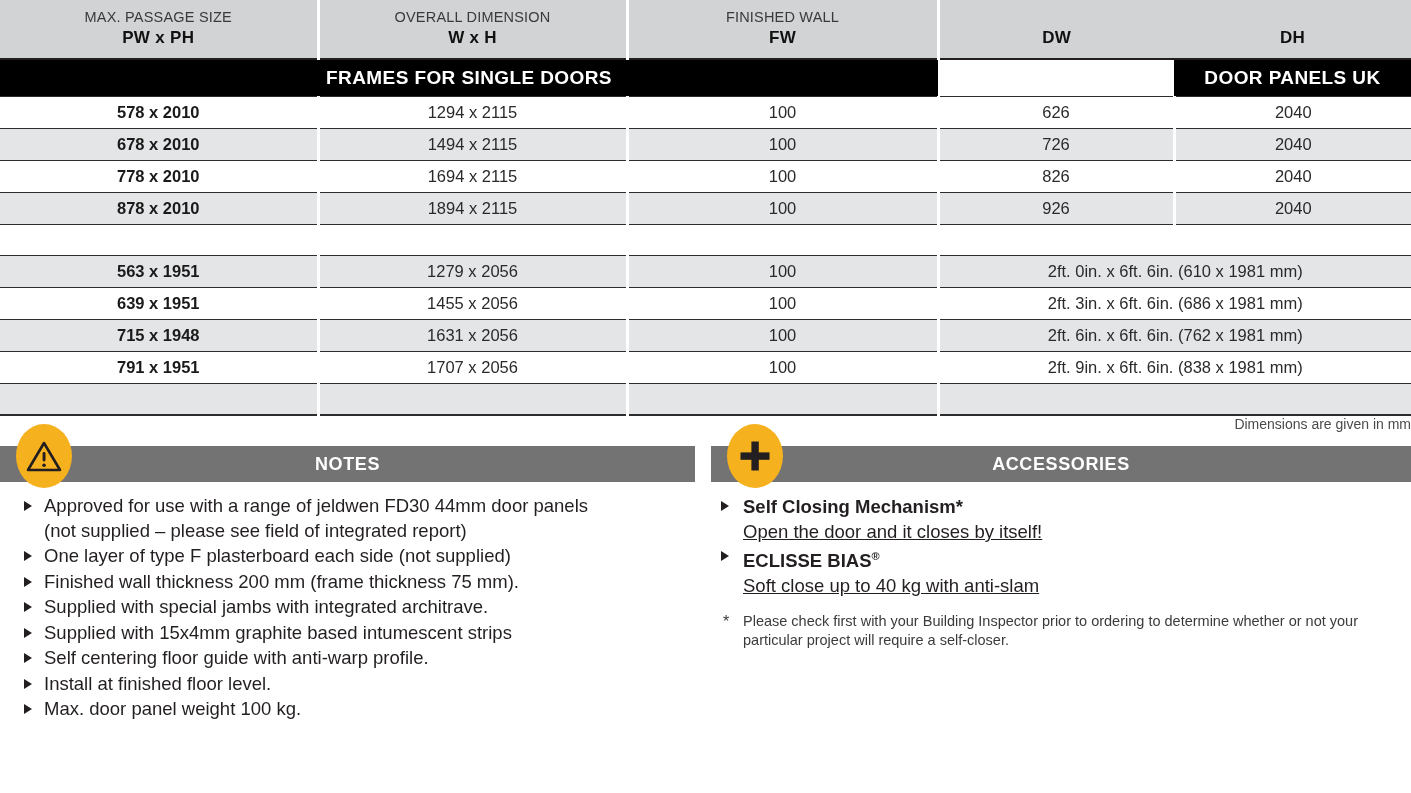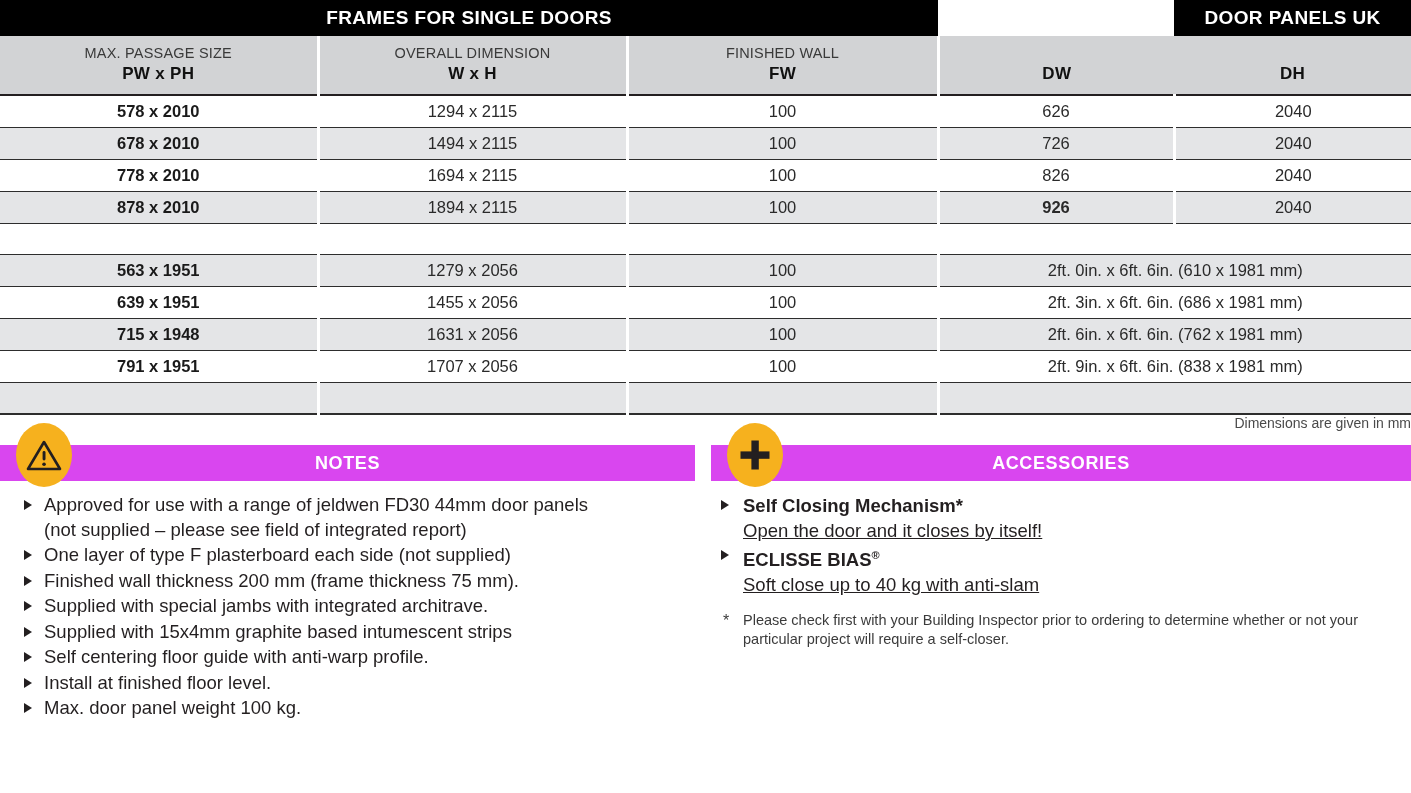--- a/index.html
+++ b/index.html
@@ -134,21 +134,21 @@
   .panel {
     position: relative;
   }
   .panel-notes { width: 695px; }
   .panel-spacer { width: 16px; }
   .panel-acc { width: 700px; }
 
   .panel-bar {
     position: relative;
     height: 36px;
-    background: #d946ef;
+    background: #737373;
     color: #ffffff;
     display: flex;
     align-items: center;
     justify-content: center;
     font-size: 18px;
     font-weight: bold;
     letter-spacing: 0.6px;
   }
 
   .badge {
@@ -227,26 +227,20 @@
 
   <table class="spec-table">
     <colgroup>
       <col class="col-pw">
         <col class="col-wh">
         <col class="col-fw">
         <col class="col-dw">
         <col class="col-dh">
     </colgroup>
     <tbody>
-
-      <tr>
-        <td class="banner" colspan="3">FRAMES FOR SINGLE DOORS</td>
-        <td class="banner-gap"></td>
-        <td class="banner" colspan="1">DOOR PANELS UK</td>
-      </tr>
 
       <tr>
         <td class="chead">
           <span class="chead-sub">MAX. PASSAGE SIZE</span>
           <span class="chead-main">PW x PH</span>
         </td>
         <td class="chead">
           <span class="chead-sub">OVERALL DIMENSION</span>
           <span class="chead-main">W x H</span>
         </td>
@@ -255,20 +249,26 @@
           <span class="chead-main">FW</span>
         </td>
         <td class="chead nosplit" style="border-left:3px solid #ffffff;">
           <span class="chead-main" style="margin-top:18px;">DW</span>
         </td>
         <td class="chead last">
           <span class="chead-main" style="margin-top:18px;">DH</span>
         </td>
       </tr>
 
+      <tr>
+        <td class="banner" colspan="3">FRAMES FOR SINGLE DOORS</td>
+        <td class="banner-gap"></td>
+        <td class="banner" colspan="1">DOOR PANELS UK</td>
+      </tr>
+
       <tr class="drow plain">
         <td class="cell-bold">578 x 2010</td>
         <td class="cell-norm">1294 x 2115</td>
         <td class="cell-norm last">100</td>
         <td class="cell-norm" style="border-left:3px solid #ffffff;">626</td>
         <td class="cell-norm last">2040</td>
       </tr>
       <tr class="drow shaded">
         <td class="cell-bold">678 x 2010</td>
         <td class="cell-norm">1494 x 2115</td>
@@ -280,21 +280,21 @@
         <td class="cell-bold">778 x 2010</td>
         <td class="cell-norm">1694 x 2115</td>
         <td class="cell-norm last">100</td>
         <td class="cell-norm" style="border-left:3px solid #ffffff;">826</td>
         <td class="cell-norm last">2040</td>
       </tr>
       <tr class="drow shaded">
         <td class="cell-bold">878 x 2010</td>
         <td class="cell-norm">1894 x 2115</td>
         <td class="cell-norm last">100</td>
-        <td class="cell-norm" style="border-left:3px solid #ffffff;font-weight:bold;">926</td>
+        <td class="cell-norm" style="border-left:3px solid #ffffff;">926</td>
         <td class="cell-norm last">2040</td>
       </tr>
 
       <tr class="gap-row">
         <td></td>
         <td></td>
         <td></td>
         <td></td>
         <td></td>
       </tr>

